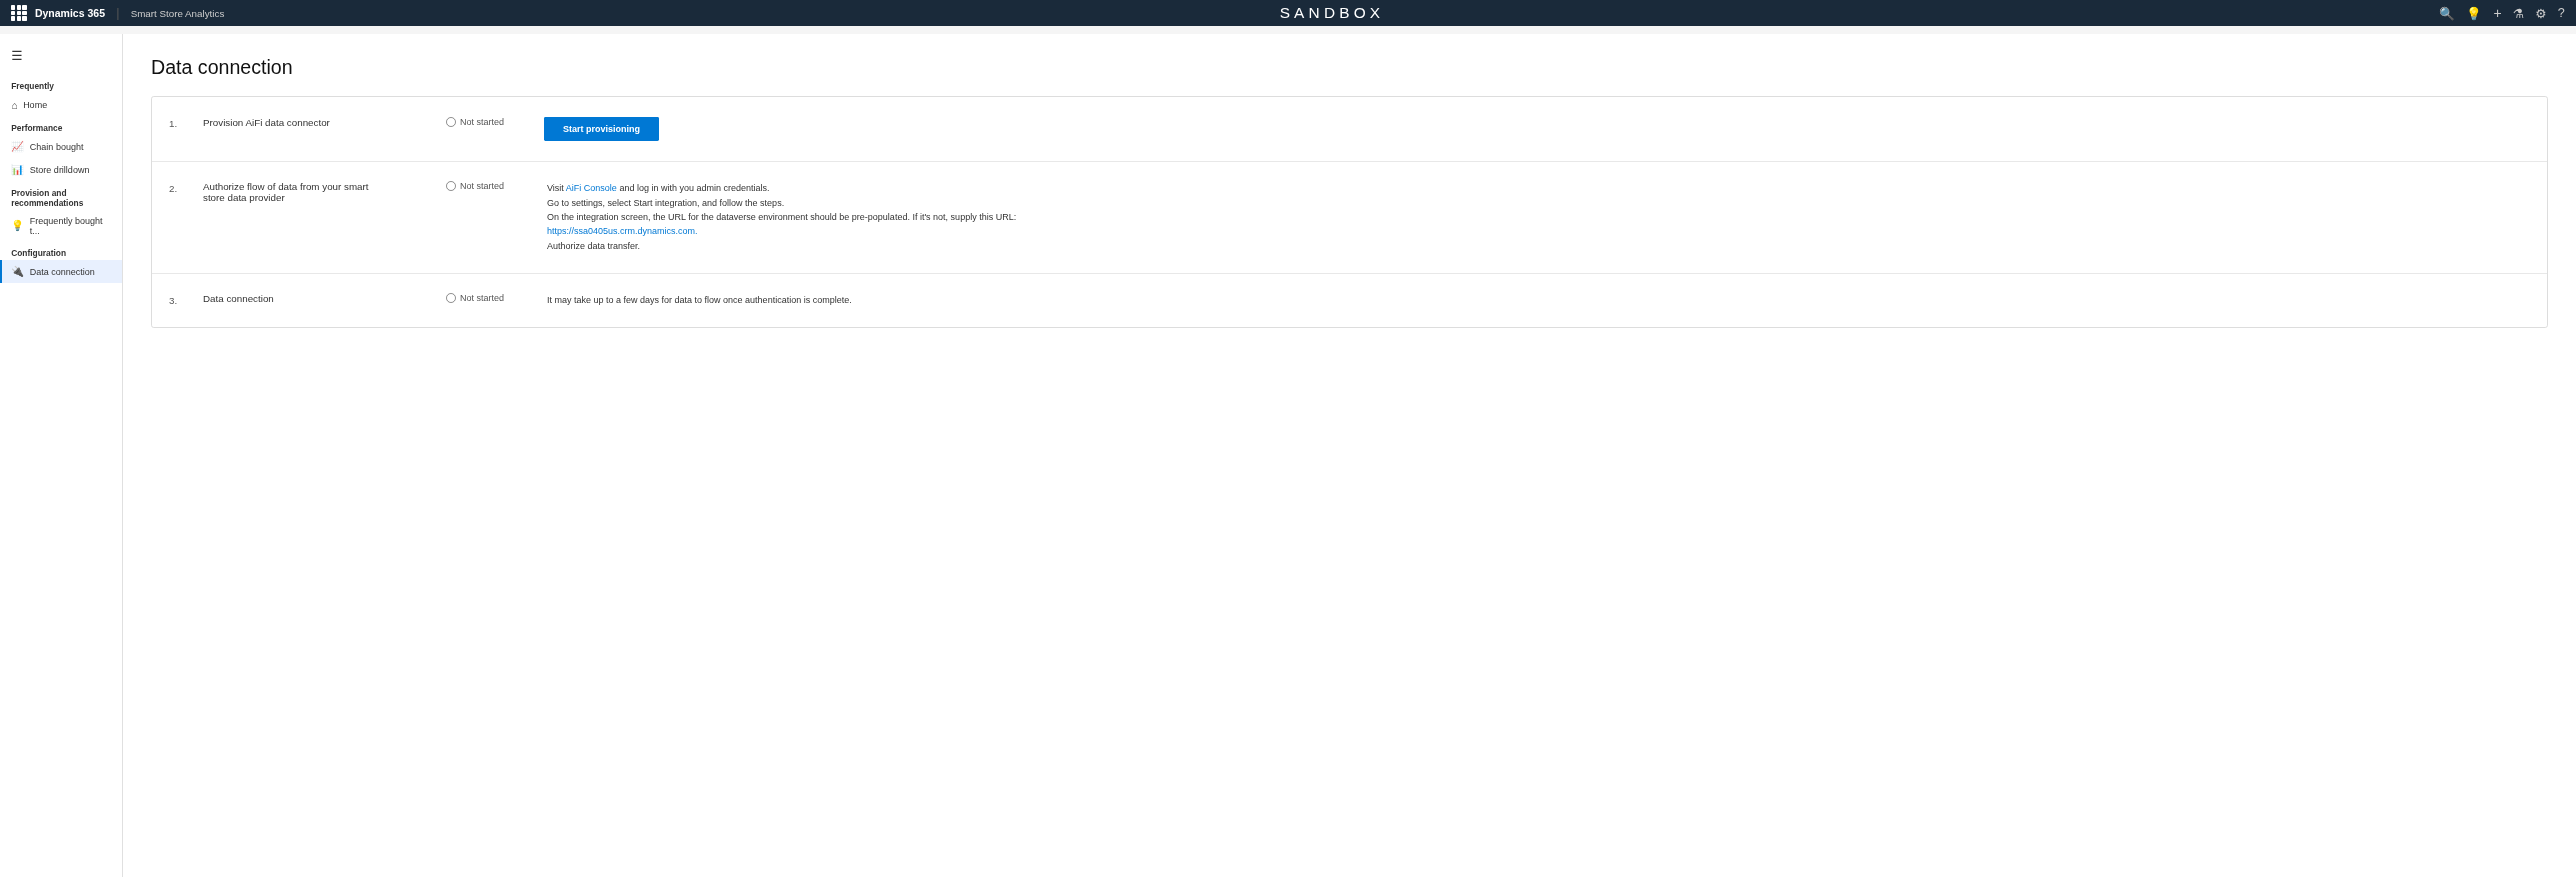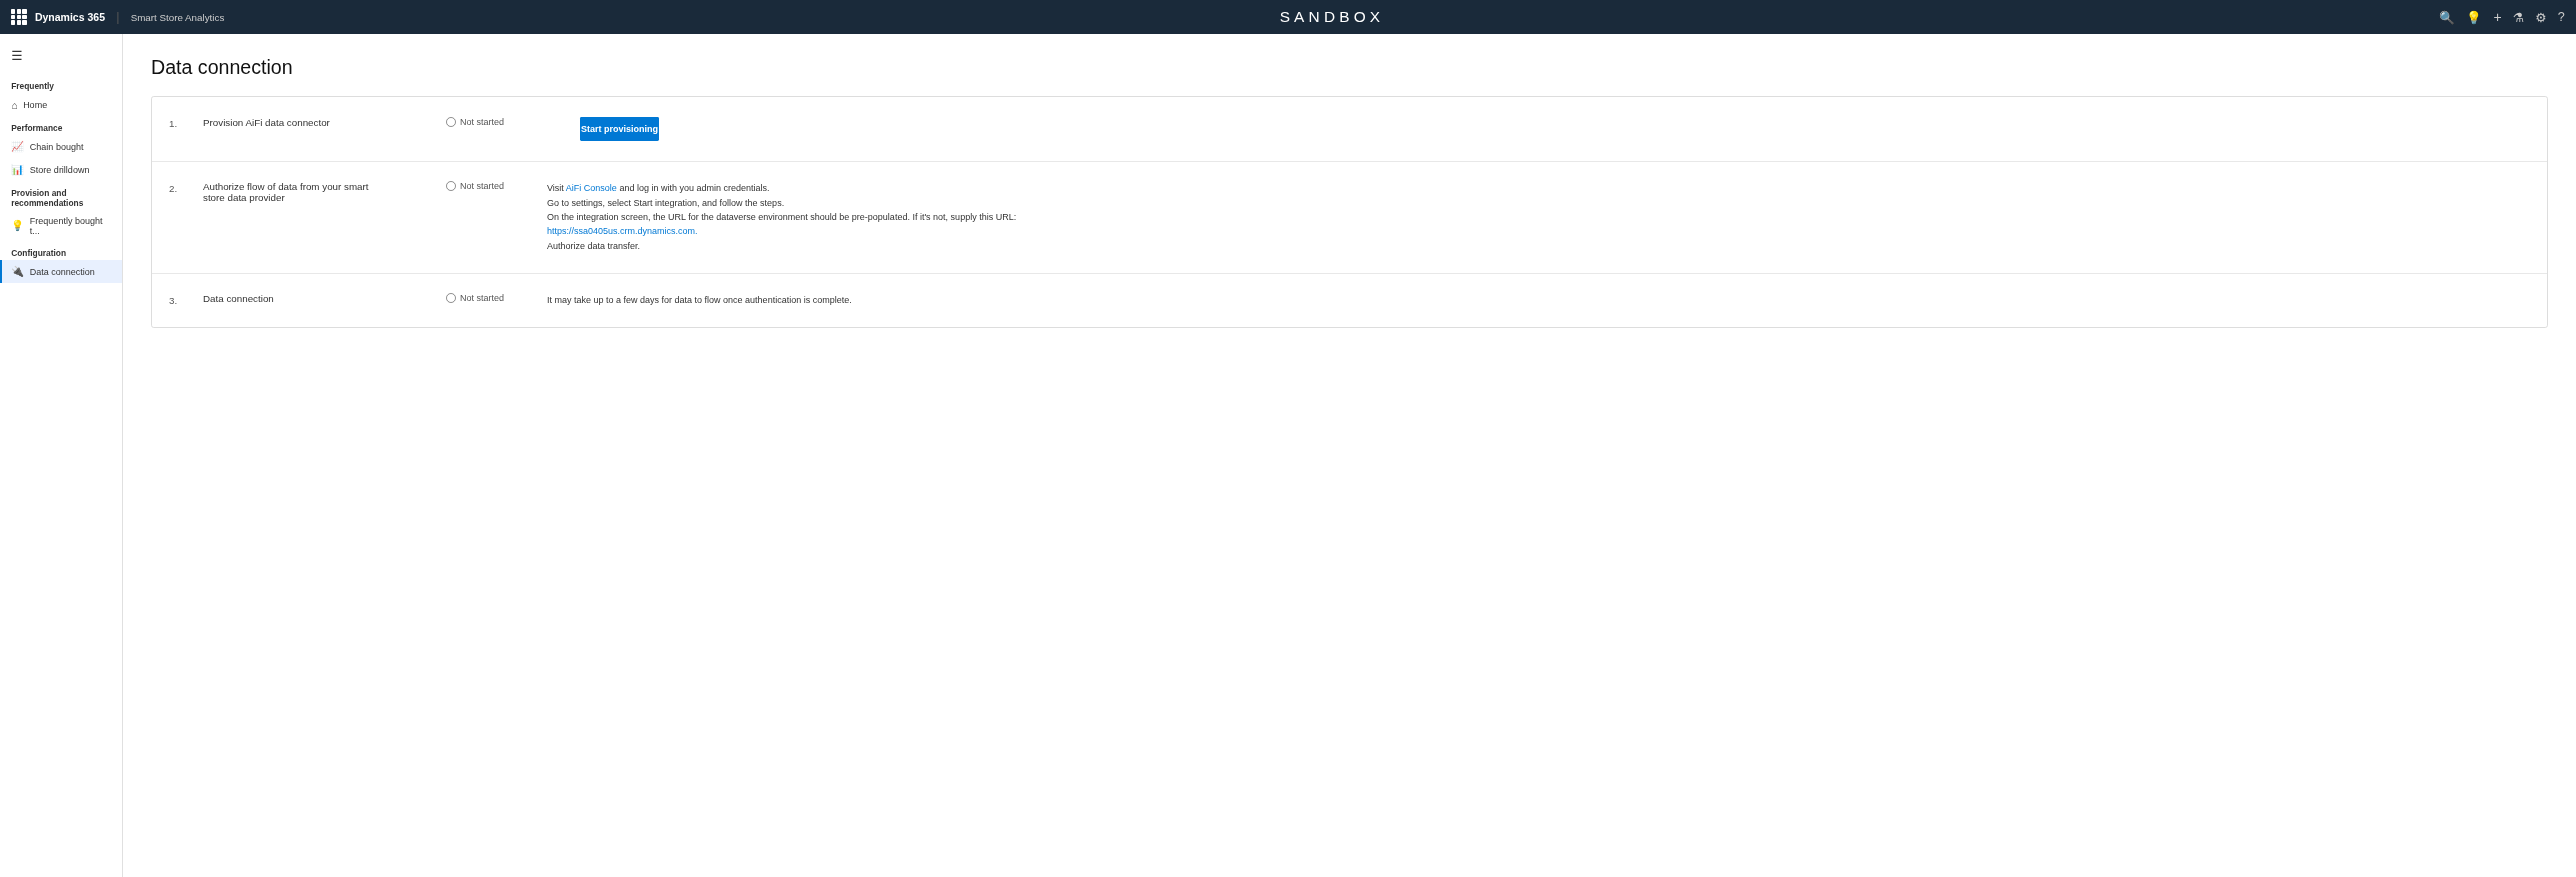--- a/index.html
+++ b/index.html
@@ -4,21 +4,21 @@
   <style>
     * { box-sizing: border-box; margin: 0; padding: 0; }
     body { font-family: 'Segoe UI', sans-serif; font-size: 9.8px; color: #333; background: #f5f5f5; }
 
     
     .topbar {
       display: flex;
       align-items: center;
       background: #1a2a3a;
       color: #fff;
-      height: 34px;
+      height: 26px;
       padding: 0 11.2px;
       position: fixed;
       top: 0; left: 0; right: 0;
       z-index: 100;
     }
     .topbar-left {
       display: flex;
       align-items: center;
       gap: 8.4px;
     }
@@ -197,21 +197,21 @@
       width: 112px;
       flex-shrink: 0;
       display: flex;
       align-items: flex-start;
       justify-content: flex-end;
     }
     .btn-primary {
       background: #0078d4;
       color: #fff;
       border: none;
-      padding: 7px 1px;
+      padding: 7px 19px;
       font-size: 9px;
       font-weight: 600;
       cursor: pointer;
       border-radius: 1.4px;
       white-space: nowrap;
     }
   </style>
 </head>
 <body>
 

